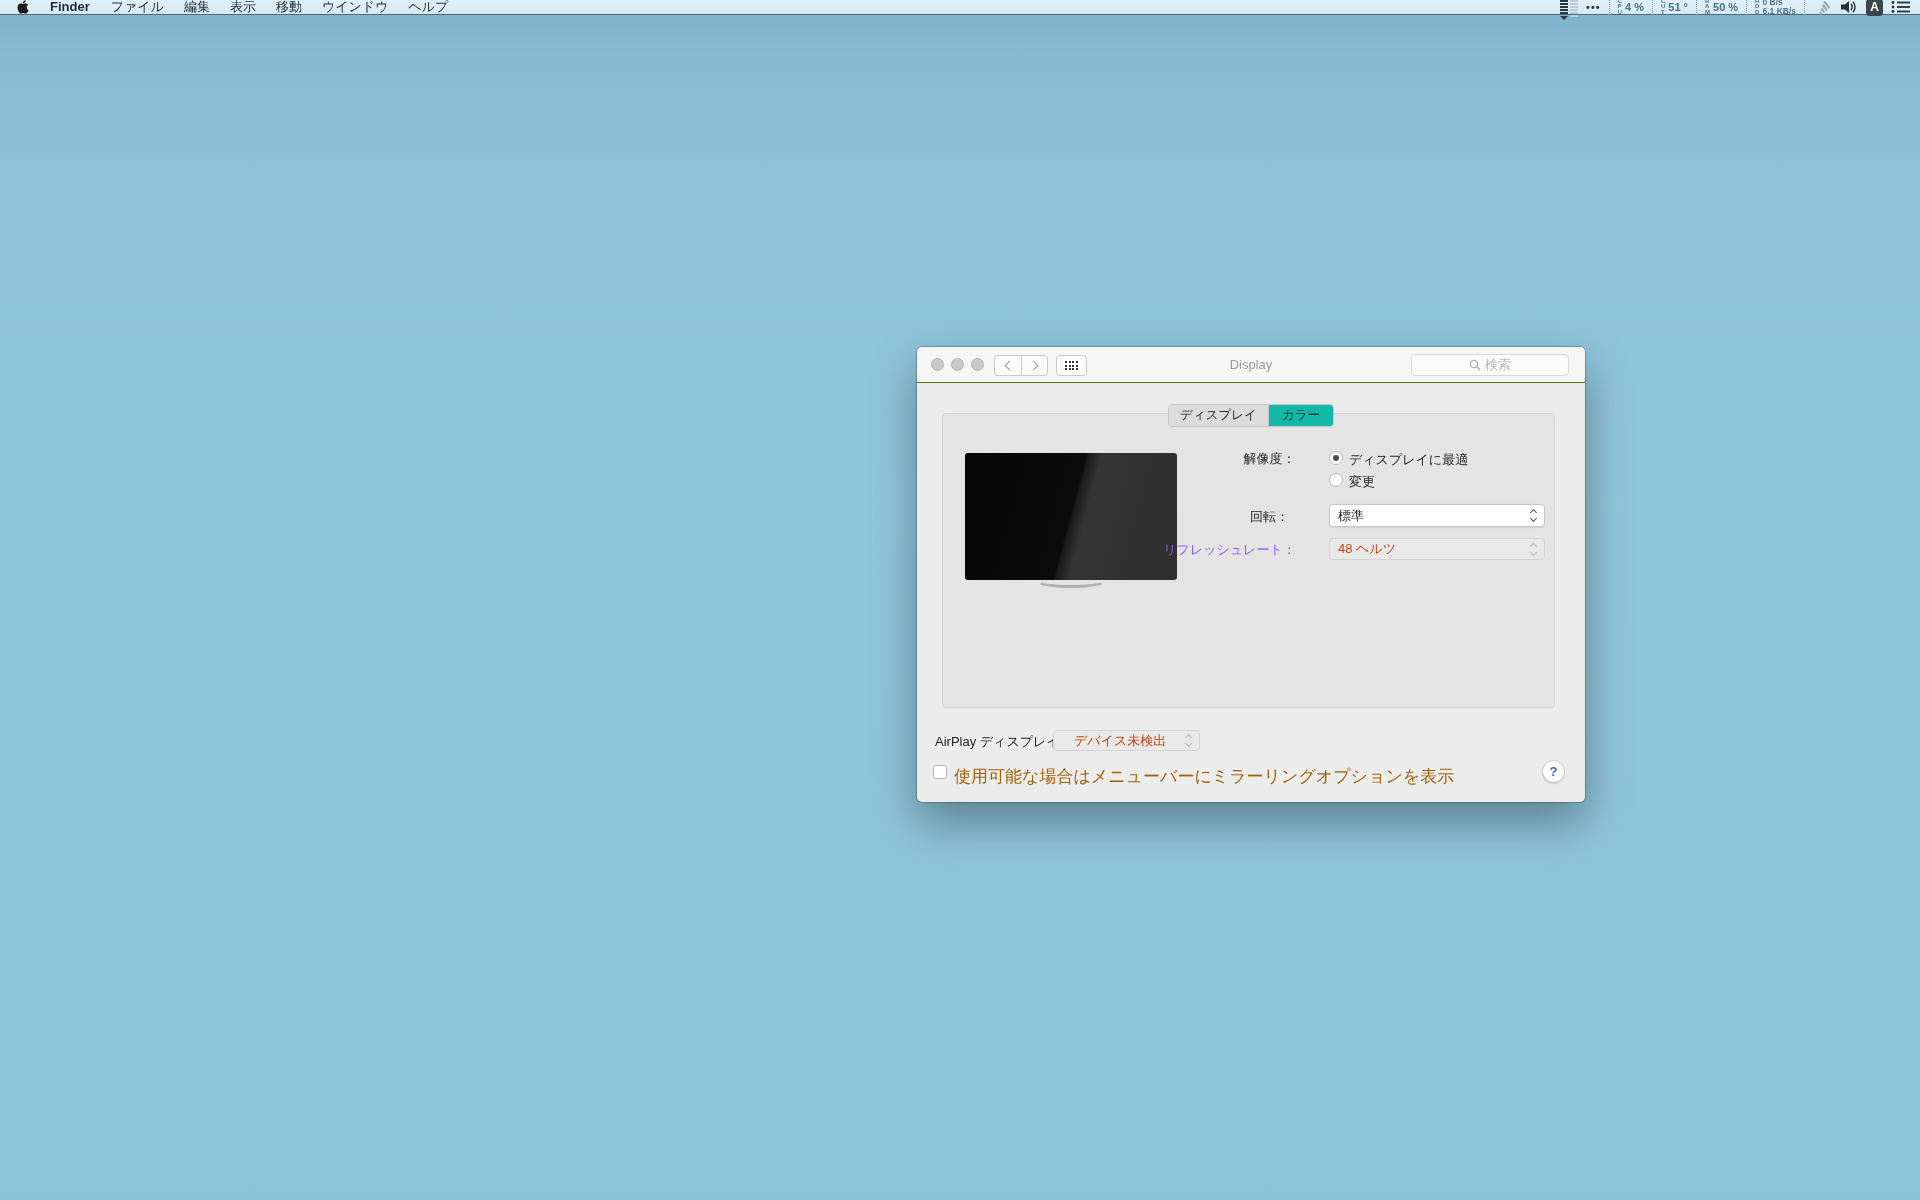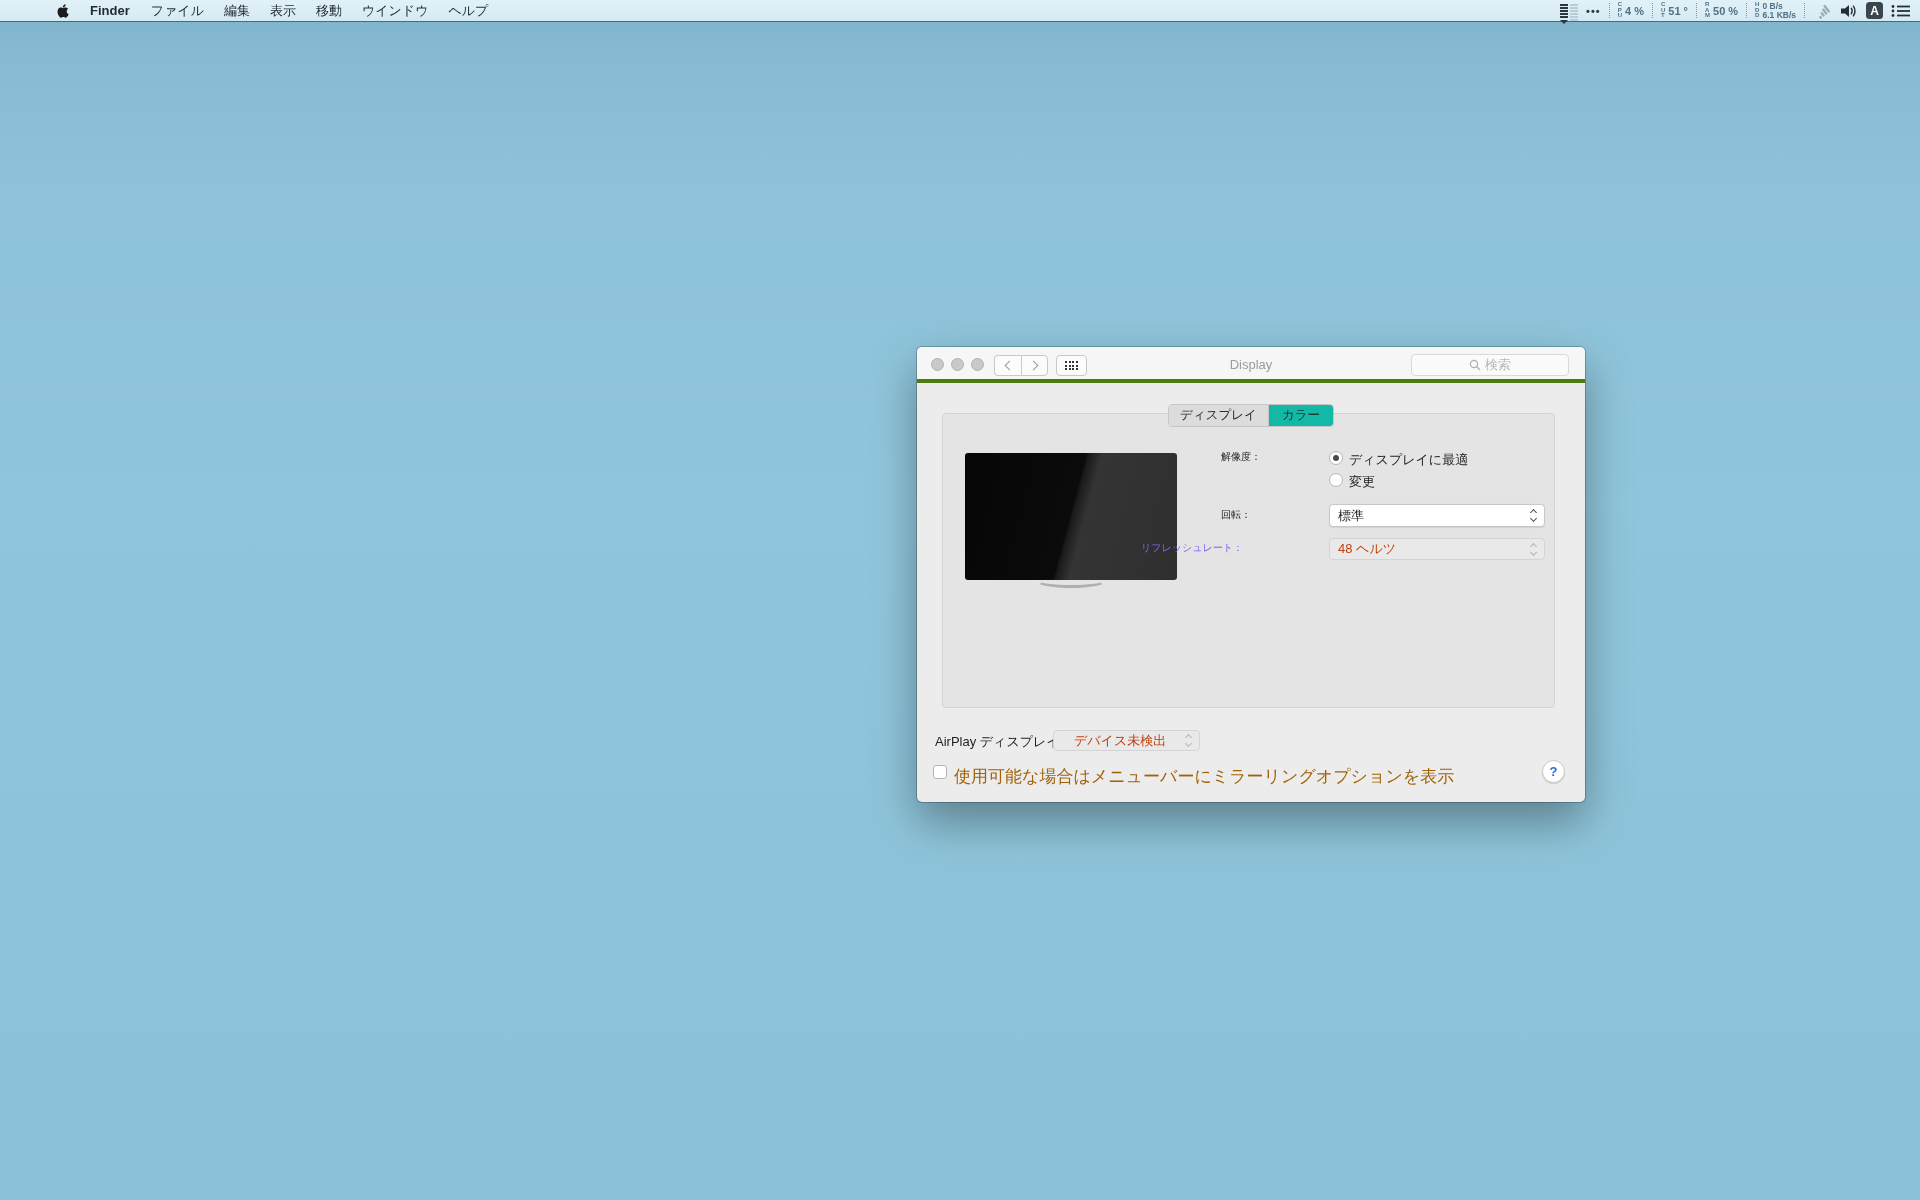--- a/index.html
+++ b/index.html
@@ -5,27 +5,26 @@
   * { margin:0; padding:0; box-sizing:border-box; }
   html,body { width:1920px; height:1200px; overflow:hidden; }
   body {
     font-family:"Liberation Sans","DejaVu Sans",sans-serif;
     background:linear-gradient(180deg,#6fa1ba 0px,#7fb3cb 8px,#87bbd2 60px,#8dc2d8 180px,#90c6dc 500px,#8cc2d9 1200px);
     position:relative;
   }
 
   
   .menubar {
-    position:absolute; top:0; left:0; width:1920px; height:22px;
+    position:absolute; top:0; left:0; width:1920px; height:15px;
     background:linear-gradient(#e2f1f8,#d6eaf3);
     border-bottom:1px solid #4d6876;
     display:flex; align-items:center;
     font-size:13px; color:#1d2b33;
     z-index:50;
-    padding-left:40px;
   }
   .menubar .apple { padding:0 10px 0 16px; display:flex; align-items:center; cursor:default; }
   .menubar .mitem { padding:0 10px; line-height:22px; white-space:nowrap; }
   .menubar .mitem.bold { font-weight:bold; padding:0 11px; }
   .mb-status { margin-left:auto; display:flex; align-items:center; gap:8px; padding-right:10px; height:22px; }
   .mb-sep { width:1px; height:15px; border-left:1px dotted #7d98a6; }
   .meter { display:flex; align-items:center; gap:3px; color:#4e7186; }
   .meter .letters { display:flex; flex-direction:column; justify-content:center; font-size:6px; line-height:5.5px; font-weight:bold; letter-spacing:0; }
   .meter .val { font-size:11px; font-weight:bold; white-space:nowrap; }
   .meter .vals { display:flex; flex-direction:column; justify-content:center; font-size:8.5px; line-height:9px; font-weight:bold; white-space:nowrap; }
@@ -42,21 +41,21 @@
 
   
   .window {
     position:absolute; left:917px; top:347px; width:668px; height:455px;
     background:#ececec; border-radius:5px;
     box-shadow:0 0 0 1px rgba(0,0,0,0.22), 0 20px 45px rgba(0,0,0,0.35);
     z-index:10;
   }
   .titlebar {
     position:absolute; left:0; top:0; width:100%; height:36px;
-    background:#f6f6f6; border-bottom:4px solid #4d7c0f;
+    background:#f6f6f6; border-bottom:1px solid #4d7c0f;
     border-radius:5px 5px 0 0;
   }
   .tl { position:absolute; width:13px; height:13px; border-radius:50%; background:#c9c9c9; border:1px solid #b2b2b2; top:11px; }
   .tl.c1 { left:14px; } .tl.c2 { left:34px; } .tl.c3 { left:54px; }
   .navpair { position:absolute; left:77px; top:8px; display:flex; }
   .navbtn {
     width:27px; height:21px; background:#fcfcfc; border:1px solid #c9c9c9;
     display:flex; align-items:center; justify-content:center;
   }
   .navbtn.back { border-radius:4px 0 0 4px; border-right:none; }
@@ -100,21 +99,21 @@
   }
   .screen {
     position:absolute; left:48px; top:106px; width:212px; height:127px;
     background:linear-gradient(105deg,#060606 0%,#0b0b0b 49.5%,#1a1a1a 50.5%,#343434 56%,#2f2f2f 100%);
     border-radius:3px;
   }
   .stand {
     position:absolute; left:119px; top:227px; width:70px; height:14px;
     border:3px solid transparent; border-bottom-color:#b0b0b0; border-radius:50%;
   }
-  .flabel { position:absolute; width:140px; text-align:left; font-size:10px; color:#1f1f1f; white-space:nowrap;padding-left:43px; }
+  .flabel { position:absolute; width:140px; text-align:center; font-size:13px; color:#1f1f1f; white-space:nowrap;padding-left:43px; }
   .flabel.dim { color:#8b5cf6; }
   .radio {
     position:absolute; width:14px; height:14px; border-radius:50%;
     background:#fff; border:1px solid #b5b5b5;
   }
   .radio.on::after {
     content:""; position:absolute; left:3px; top:3px; width:6px; height:6px;
     border-radius:50%; background:#4a4a4a;
   }
   .rlabel { position:absolute; font-size:13px; color:#1f1f1f; white-space:nowrap; }

